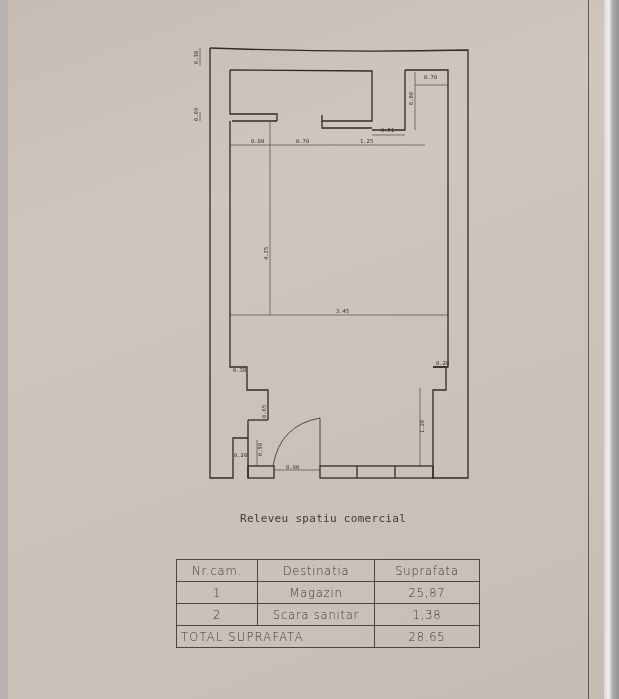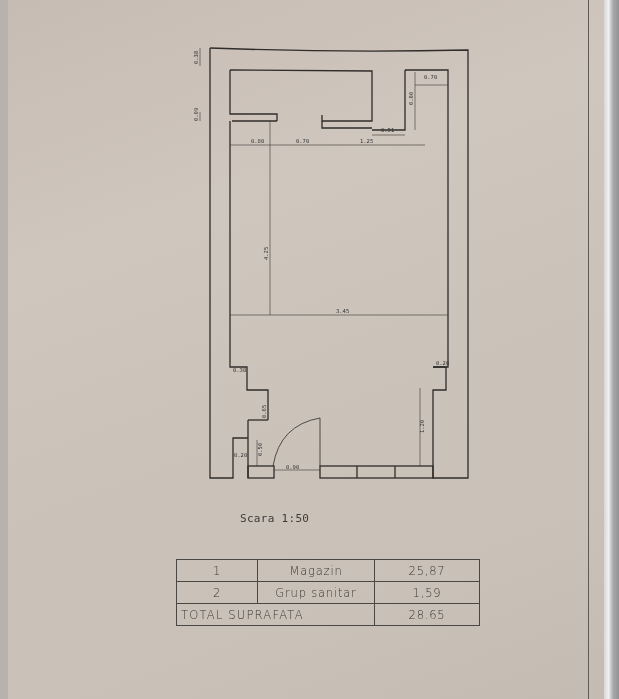--- a/index.html
+++ b/index.html
@@ -94,33 +94,38 @@
   <text class="dim" transform="translate(268,260) rotate(-90)">4.25</text>
   <text class="dim" transform="translate(413,105) rotate(-90)">0.80</text>
   <text class="dim" transform="translate(266,418) rotate(-90)">0.65</text>
   <text class="dim" transform="translate(262,456) rotate(-90)">0.50</text>
   <text class="dim" transform="translate(424,433) rotate(-90)">1.20</text>
   <text class="dim" transform="translate(198,64) rotate(-90)">0.38</text>
   <text class="dim" transform="translate(198,121) rotate(-90)">0.09</text>
 </svg>
 
 <div class="caption">
-  <div>Scara 1:50</div>
+  <div>Releveu spatiu comercial</div>
 </div>
 
 <table class="area">
   <tbody>
+      <tr>
+    <td class="c1">Nr.cam.</td>
+    <td class="c2">Destinatia</td>
+    <td class="c3">Suprafata</td>
+  </tr>
   <tr>
     <td class="c1">1</td>
     <td class="c2">Magazin</td>
     <td class="c3">25,87</td>
   </tr>
   <tr>
     <td class="c1">2</td>
-    <td class="c2">Grup sanitar</td>
-    <td class="c3">1,59</td>
+    <td class="c2">Scara sanitar</td>
+    <td class="c3">1,38</td>
   </tr>
   <tr>
     <td class="total" colspan="2">TOTAL SUPRAFATA</td>
     <td class="c3">28.65</td>
   </tr>
 </tbody>
   </table>
 
 </body></html>

